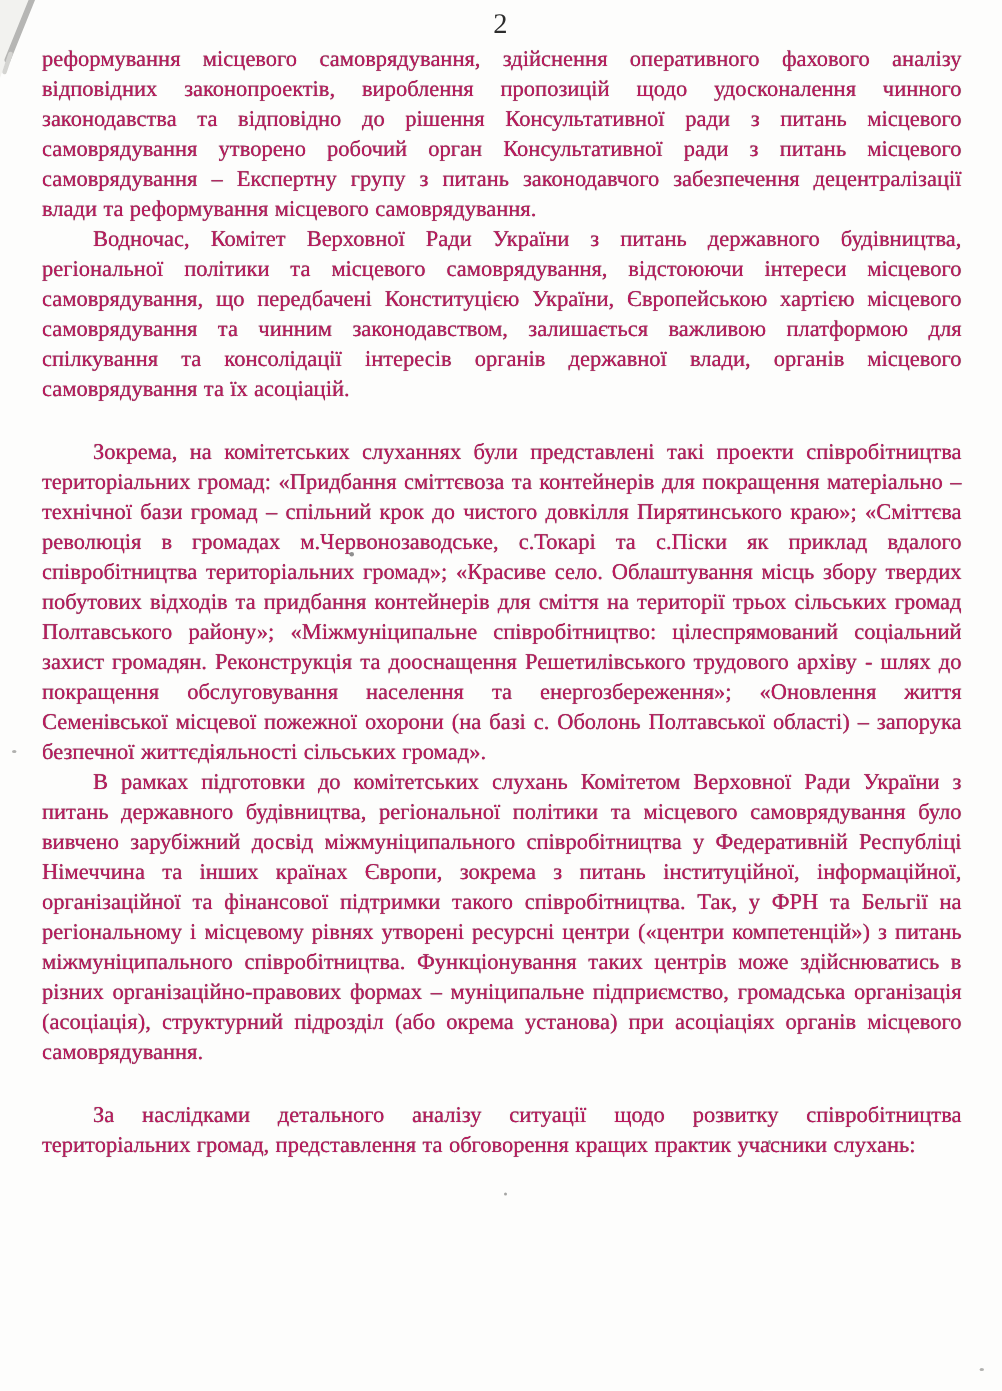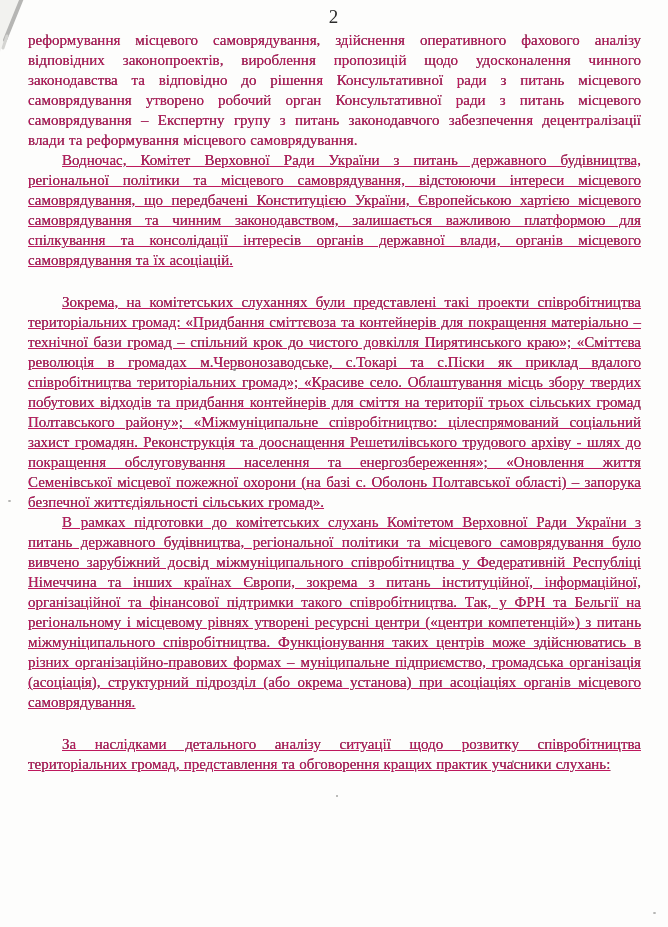--- a/index.html
+++ b/index.html
@@ -44,21 +44,21 @@
   }
   .para {
     margin: 0;
     text-align: justify;
     font-size: 15px;
     line-height: 20px;
     color: #be185d;
     text-shadow: 0 0 0.45px rgba(35,35,35,0.85);
     word-spacing: 0.5px;
   }
-  .para.indent { text-indent: 34px; text-decoration: underline; }
+  .para.indent { text-indent: 34px; }
   .para.gap-after { margin-bottom: 22px; }
   .speck {
     position: absolute;
     border-radius: 50%;
     pointer-events: none;
   }
 </style>
 </head>
 <body>
 

